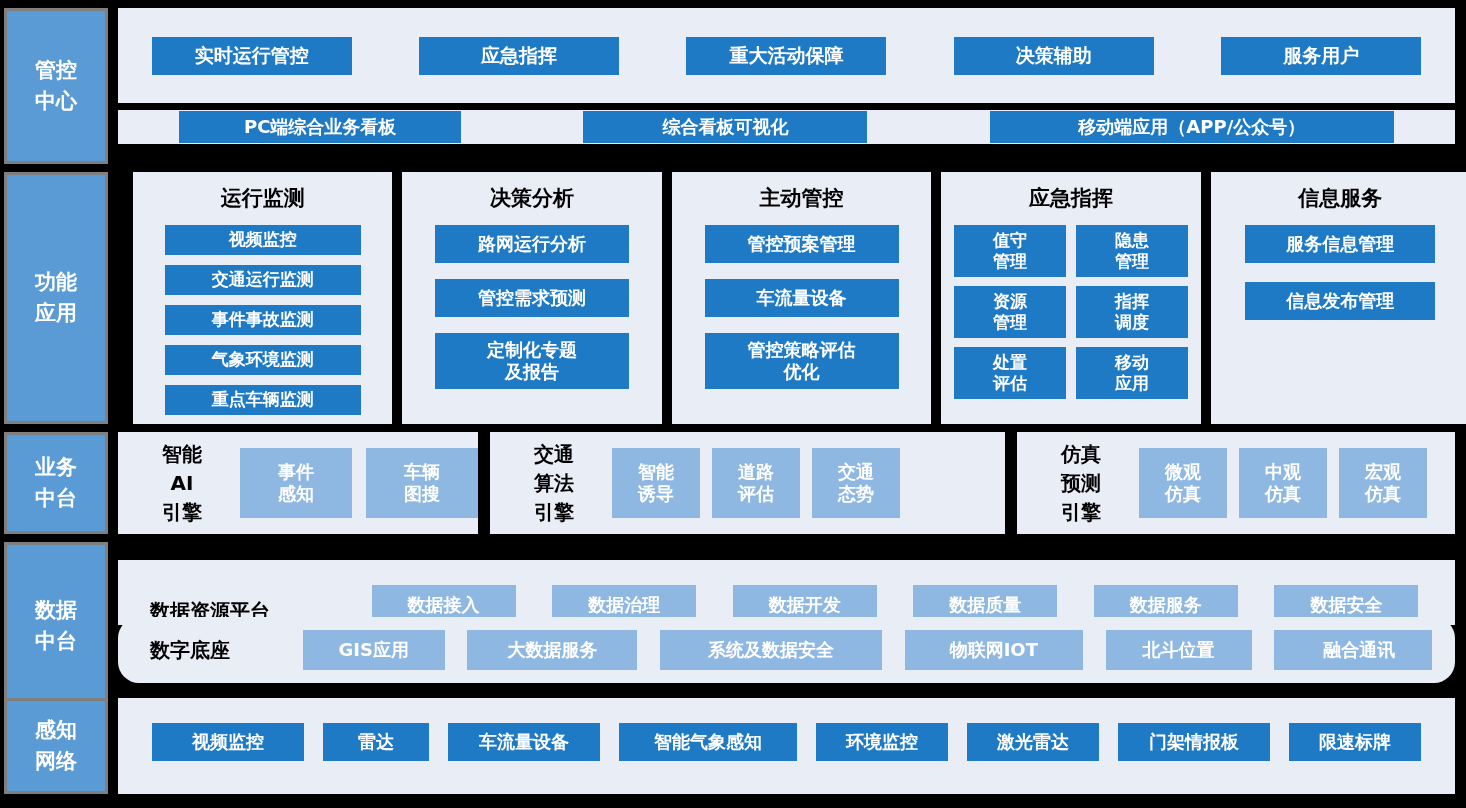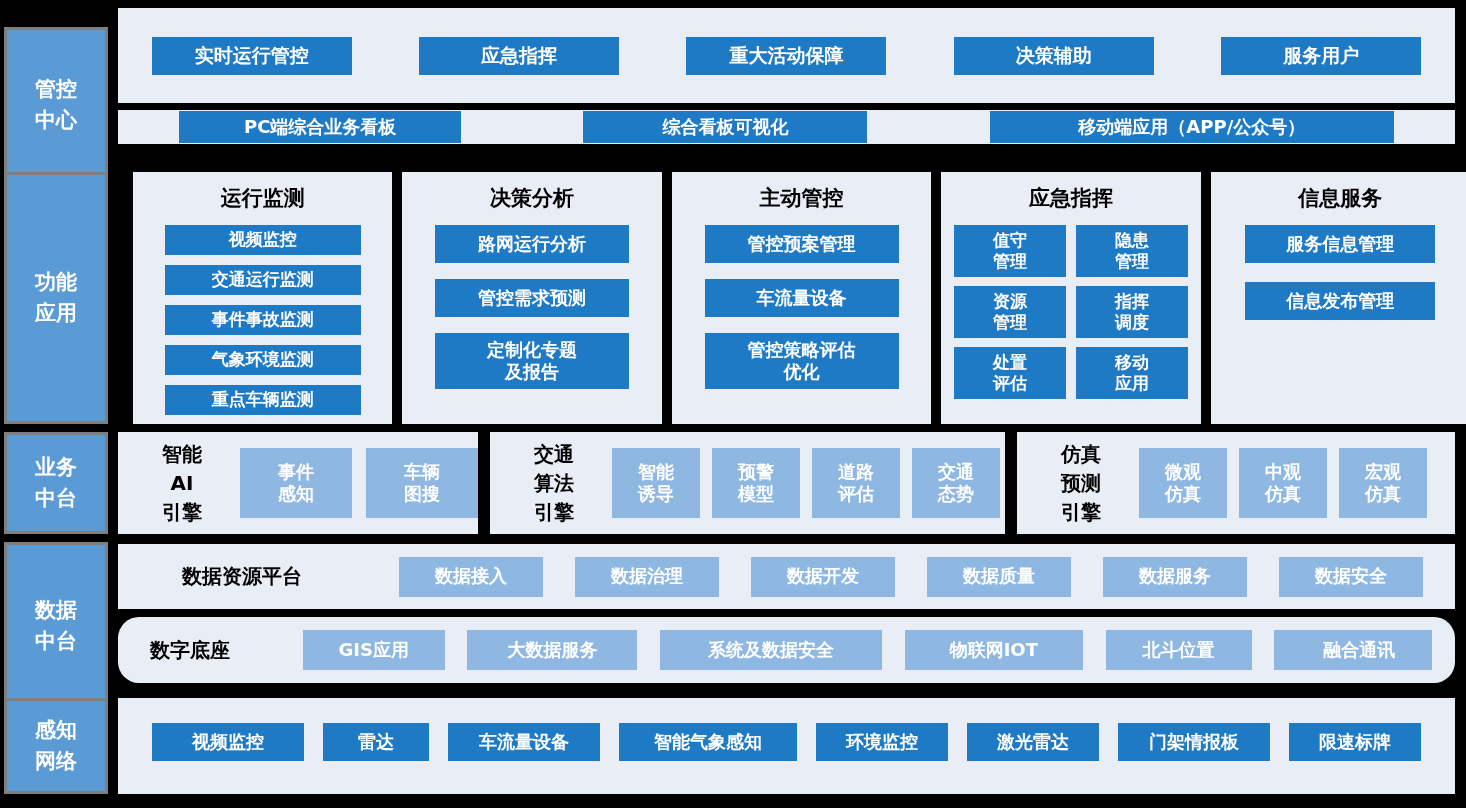--- a/index.html
+++ b/index.html
@@ -61,21 +61,21 @@
   .biz-panel.p3{width:438px;}
   .engine-label{
     color:#000;font-weight:700;font-size:20px;line-height:1.45;
     text-align:center;white-space:pre-line;margin-right:22px;min-width:72px;
   }
   .biz-items{display:flex;gap:14px;}
   .biz-panel.p1 .pill-light{width:112px;height:70px;}
   .biz-panel.p2 .biz-items,.biz-panel.p3 .biz-items{gap:12px;}
   .biz-panel.p2 .pill-light,.biz-panel.p3 .pill-light{width:88px;height:70px;}
   
-  .data-row1{top:544px;height:65px;display:flex;align-items:center;padding-left:32px;}
+  .data-row1{top:560px;height:65px;display:flex;align-items:flex-end;}
   .data-row2{top:617px;height:66px;display:flex;align-items:center;border-radius:21px;}
   .data-label{color:#000;font-weight:700;font-size:20px;padding-left:32px;flex:0 0 auto;}
   .data-row1 .data-label{width:217px;}
   .data-row2 .data-label{width:162px;}
   .data-items{flex:1;display:flex;align-items:center;justify-content:space-evenly;}
   .data-row1 .pill-light{width:144px;height:40px;}
   .data-row2 .pill-light{height:40px;}
   .data-row2 .pill-light:nth-child(1){width:142px;}
   .data-row2 .pill-light:nth-child(2){width:170px;}
   .data-row2 .pill-light:nth-child(3){width:222px;}
@@ -92,21 +92,21 @@
   .per-band .pill:nth-child(5){width:132px;}
   .per-band .pill:nth-child(6){width:132px;}
   .per-band .pill:nth-child(7){width:152px;}
   .per-band .pill:nth-child(8){width:132px;}
 </style>
 </head>
 <body>
 
 <div class="stage">
 
-  <div class="side-label" style="top:8px;height:156px;margin-top:19px;">管控
+  <div class="side-label" style="top:8px;height:156px;">管控
 中心</div>
   <div class="side-label" style="top:172px;height:252px;">功能
 应用</div>
   <div class="side-label" style="top:432px;height:102px;">业务
 中台</div>
   <div class="side-label" style="top:542px;height:168px;">数据
 中台</div>
   <div class="side-label" style="top:698px;height:96px;">感知
 网络</div>
 
@@ -190,22 +190,20 @@
 图搜</div>
       </div>
     </div>
     <div class="biz-panel p2">
       <div class="engine-label">交通
 算法
 引擎</div>
       <div class="biz-items">
         <div class="pill-light">智能
 诱导</div>
-        <div class="pill-light">预警
-模型</div>
         <div class="pill-light">道路
 评估</div>
         <div class="pill-light">交通
 态势</div>
       </div>
     </div>
     <div class="biz-panel p3">
       <div class="engine-label">仿真
 预测
 引擎</div>

